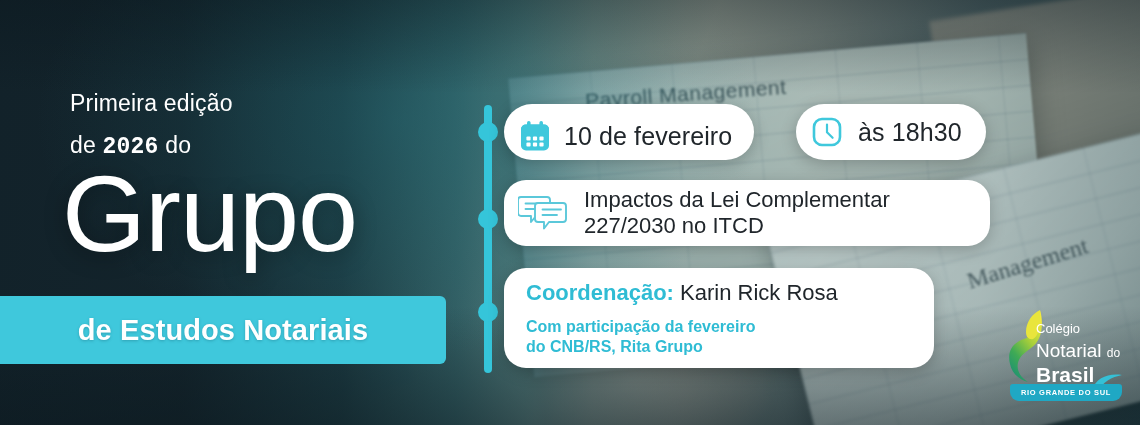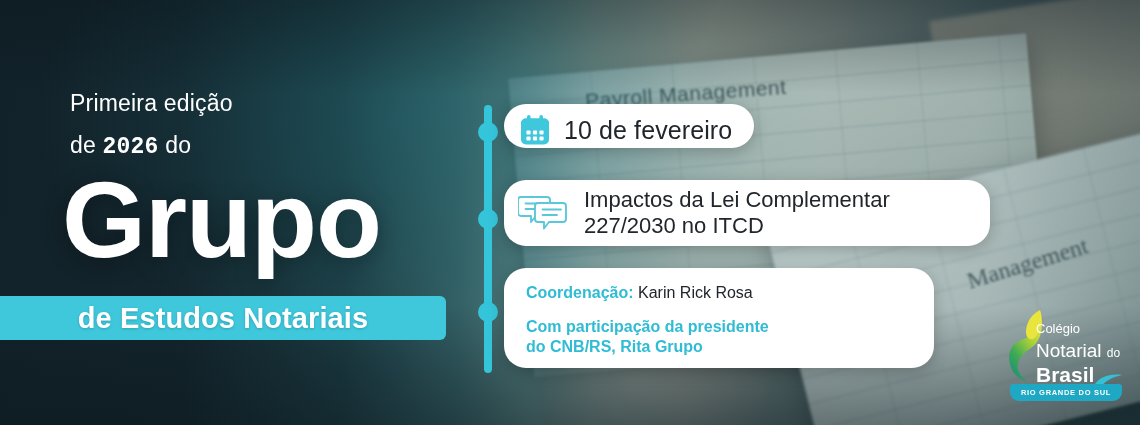--- a/index.html
+++ b/index.html
@@ -137,32 +137,31 @@
     letter-spacing:.2px;
     white-space:nowrap;
   }
   .hl-line b { font-weight:700;font-family:Liberation Mono, monospace; }
 
   .grupo {
     position:absolute;
     left:62px; top:160px;
     font-size:108px;
     line-height:108px;
-    font-weight:700;
+    font-weight:400;
     color:#ffffff;
     letter-spacing:-1px;
     z-index:6;
     text-shadow:0 4px 22px rgba(0,0,0,.35);
-    margin-top:6px;
   }
 
   .cyan-bar {
     position:absolute;
     left:0; top:296px;
-    width:446px; height:44px;
+    width:446px; height:68px;
     background:#3fc8dc;
     border-radius:0 6px 6px 0;
     z-index:6;
     display:flex;
     align-items:center;
     justify-content:center;
   }
   .cyan-bar span {
     font-size:29px;
     font-weight:700;
@@ -198,21 +197,21 @@
     position:absolute;
     background:#ffffff;
     border-radius:30px;
     box-shadow:0 4px 16px rgba(0,0,0,.22);
     z-index:7;
     display:flex;
     align-items:center;
   }
   .pill-date {
     left:504px; top:104px;
-    height:44px;
+    height:56px;
     padding:8px 22px 0 14px;
     gap:12px;
   }
   .pill-time {
     left:796px; top:104px;
     height:56px;
     padding:0 24px 0 14px;
     gap:14px;
   }
   .pill-topic {
@@ -242,21 +241,21 @@
     letter-spacing:.1px;
   }
   .topic-text {
     font-size:22px;
     line-height:26px;
     color:#20262b;
     font-weight:400;
   }
 
   .coord-line1 {
-    font-size:16px;
+    font-size:22px;
     line-height:27px;
     color:#20262b;
     white-space:nowrap;
     margin-bottom:11px;
   }
   .coord-line1 .lbl {
     color:#2fbcd4;
     font-weight:700;
   }
   .coord-sub {
@@ -367,39 +366,46 @@
         <rect x="14.9" y="17.5" width="4.2" height="4" rx="1"></rect>
         <rect x="21.4" y="17.5" width="4.2" height="4" rx="1"></rect>
         <rect x="8.4" y="23.5" width="4.2" height="4" rx="1"></rect>
         <rect x="14.9" y="23.5" width="4.2" height="4" rx="1"></rect>
         <rect x="21.4" y="23.5" width="4.2" height="4" rx="1"></rect>
       </g>
     </svg>
     <span class="pill-text">10 de fevereiro</span>
   </div>
 
+  <div class="pill pill-time">
+    <svg class="icon" width="34" height="34" viewBox="0 0 34 34">
+      <rect x="4" y="4" width="26" height="26" rx="8" fill="none" stroke="#3fc8dc" stroke-width="2.6"></rect>
+      <path d="M17 9.5 L17 17.2 L22.6 22.8" fill="none" stroke="#3fc8dc" stroke-width="2.2" stroke-linecap="round" stroke-linejoin="round"></path>
+    </svg>
+    <span class="pill-text">às 18h30</span>
+  </div>
 
   <div class="pill pill-topic">
     <svg class="icon" width="50" height="42" viewBox="0 0 50 42">
       <path d="M3 5 h26 a3 3 0 0 1 3 3 v13 a3 3 0 0 1 -3 3 h-11 l-5 6 v-6 h-10 a3 3 0 0 1 -3 -3 v-13 a3 3 0 0 1 3 -3 z" fill="#ffffff" stroke="#5bc8da" stroke-width="1.9" stroke-linejoin="round"></path>
       <line x1="7.5" y1="11.5" x2="24" y2="11.5" stroke="#5bc8da" stroke-width="1.8" stroke-linecap="round"></line>
       <line x1="7.5" y1="17" x2="20" y2="17" stroke="#5bc8da" stroke-width="1.8" stroke-linecap="round"></line>
       <path d="M20 11 h25 a3 3 0 0 1 3 3 v13 a3 3 0 0 1 -3 3 h-14 l-5 6.5 v-6.5 h-6 a3 3 0 0 1 -3 -3 v-13 a3 3 0 0 1 3 -3 z" fill="#ffffff" stroke="#5bc8da" stroke-width="1.9" stroke-linejoin="round"></path>
       <line x1="24.5" y1="17.5" x2="43" y2="17.5" stroke="#5bc8da" stroke-width="1.8" stroke-linecap="round"></line>
       <line x1="24.5" y1="23" x2="39" y2="23" stroke="#5bc8da" stroke-width="1.8" stroke-linecap="round"></line>
     </svg>
     <div>
       <div class="topic-text">Impactos da Lei Complementar</div>
       <div class="topic-text">227/2030 no ITCD</div>
     </div>
   </div>
 
   <div class="pill pill-coord">
     <div class="coord-line1"><span class="lbl">Coordenação:</span> <span>Karin Rick Rosa</span></div>
-    <div class="coord-sub">Com participação da presidente</div>
+    <div class="coord-sub">Com participação da fevereiro</div>
     <div class="coord-sub">do CNB/RS, Rita Grupo</div>
   </div>
 
   <div class="logo">
     <svg style="position:absolute; left:0; top:0;" width="46" height="80" viewBox="0 0 46 80">
       <defs>
         <linearGradient id="lg" x1="0.75" y1="0" x2="0.2" y2="1">
           <stop offset="0%" stop-color="#f3ec3c"></stop>
           <stop offset="38%" stop-color="#a8cf3a"></stop>
           <stop offset="70%" stop-color="#3faa55"></stop>

